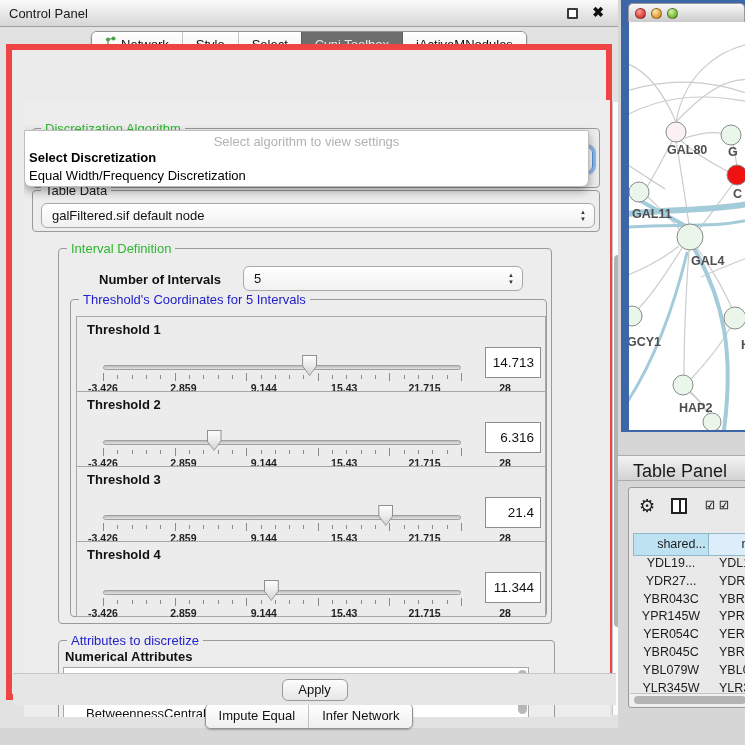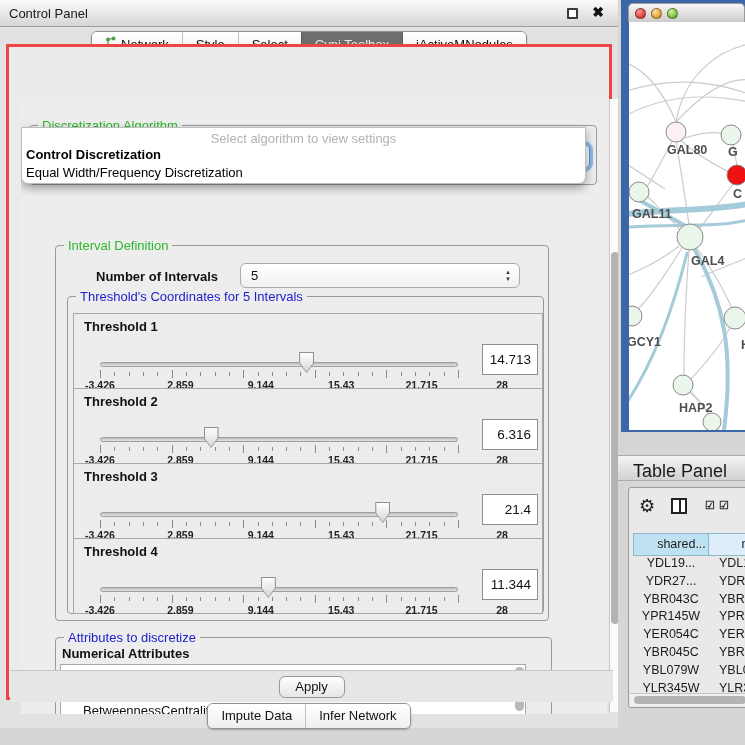--- a/index.html
+++ b/index.html
@@ -18,21 +18,21 @@
   .tabwrap { position:absolute; left:0; width:618px; display:flex; justify-content:center; }
   .tabbar { display:flex; background:#fff; border:1px solid #929292; border-radius:6px;
     overflow:hidden; box-shadow:0 1px 2px rgba(0,0,0,.25); }
   .tab { padding:4px 13px 5px 13px; font-size:13px; color:#111; display:flex; align-items:center; gap:5px;
     border-left:1px solid #c3c3c3; background:linear-gradient(#ffffff,#efefef); cursor:default; white-space:nowrap; }
   .tab:first-child { border-left:none; }
   .tab.active { background:var(--tab-active-bg); color:#e9e9e9; border-left-color:#5e5e5e; }
   .tab.active + .tab { border-left-color:#5e5e5e; }
 
   .cp-main { position:absolute; left:6px; top:44px; width:606px; height:656px;
-    background:#ebebeb; border:3px solid #ef4444; }
+    background:#ebebeb; border:6px solid #ef4444; }
   .cp-scrollview { position:absolute; left:12px; top:50px; width:586px; height:617px;
     background:#ededed; overflow:hidden; }
   .cp-vscroll { position:absolute; left:600px; top:52px; width:12px; height:613px;
     background:#fbfbfb; border-left:1px solid #c7c7c7; border-right:1px solid #c7c7c7; }
   .cp-vscroll .thumb { position:absolute; left:1px; top:153px; width:8px; height:372px;
     background:#b3b3b3; border-radius:5px; }
 
   
   .group { position:absolute; border:1px solid #9a9a9a; border-radius:4px; }
   .group-label { position:absolute; top:-8px; left:8px; background:#ededed; padding:0 4px;
@@ -175,25 +175,32 @@
       <div class="group" style="left:8px; top:28px; width:568px; height:60px;">
         <span class="group-label green">Discretization Algorithm</span>
         <div class="combo focusring" style="left:8px; top:18px; width:552px;">
           <span class="arrows">▲<br>▼</span>
         </div>
       </div>
 
       <div class="popup">
         <div class="popup-placeholder">Select algorithm to view settings</div>
         <div id="popup-items">
-            <div class="popup-item selected">Control Discretization</div>
+            <div class="popup-item selected">Select Discretization</div>
             <div class="popup-item">Equal Width/Frequency Discretization</div>
           </div>
       </div>
 
+      <div class="group" style="left:8px; top:90px; width:568px; height:42px;">
+        <span class="group-label dark">Table Data</span>
+        <div class="combo" style="left:8px; top:12px; width:554px;">
+          <span>galFiltered.sif default node</span>
+          <span class="arrows">▲<br>▼</span>
+        </div>
+      </div>
 
       <div class="group" style="left:34px; top:148px; width:494px; height:376px;">
         <span class="group-label green">Interval Definition</span>
 
         <span style="position:absolute; left:40px; top:23px; font-size:13px; font-weight:bold; color:#111;">Number of Intervals</span>
         <div class="combo" style="left:184px; top:17px; width:280px;">
           <span>5</span>
           <span class="arrows">▲<br>▼</span>
         </div>
 
@@ -400,21 +407,21 @@
     </div>
 
     <div class="cp-footer" style="left:1px; top:623px; width:603px;">
       <div class="apply-btn">Apply</div>
     </div>
   </div>
 
   <div class="tabwrap" style="top:703px;">
     <div class="tabbar" id="bottom-tabs">
         <div class="tab">
-          <span>Impute Data</span>
+          <span>Impute Equal</span>
         </div>
         <div class="tab">
           <span>Infer Network</span>
         </div>
       </div>
   </div>
 </div>
 
 <div class="right-col">
 

